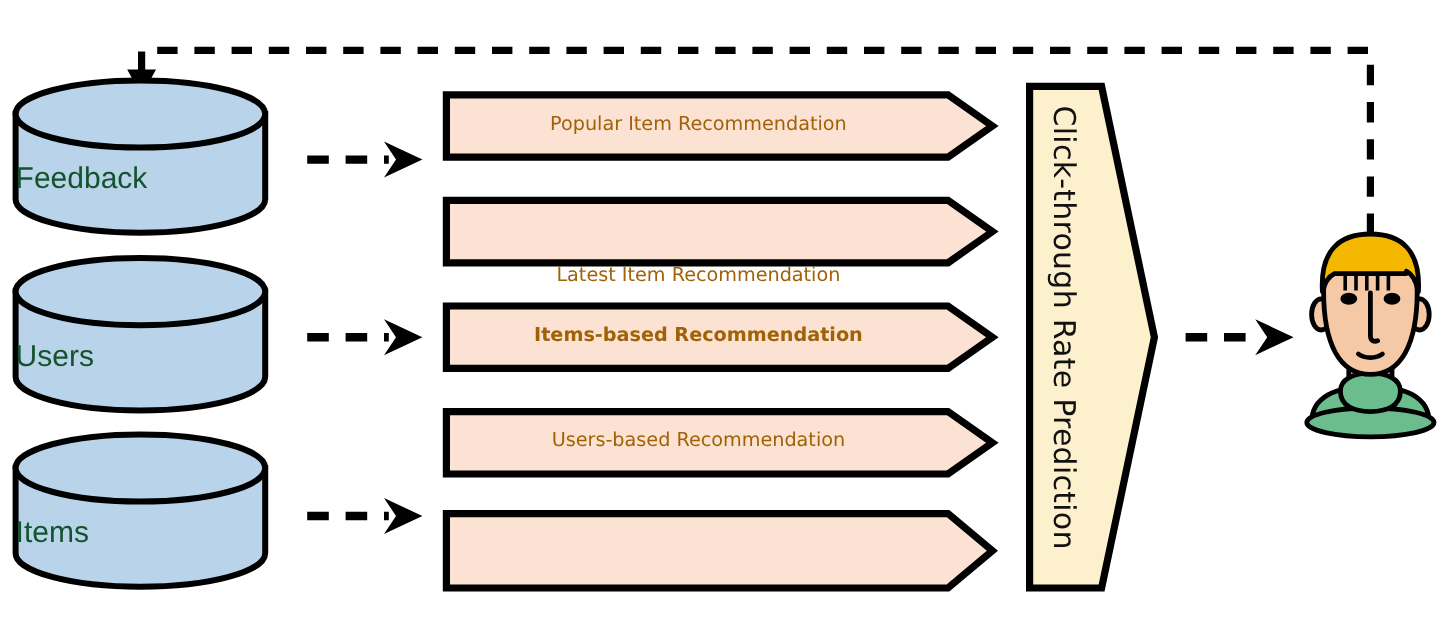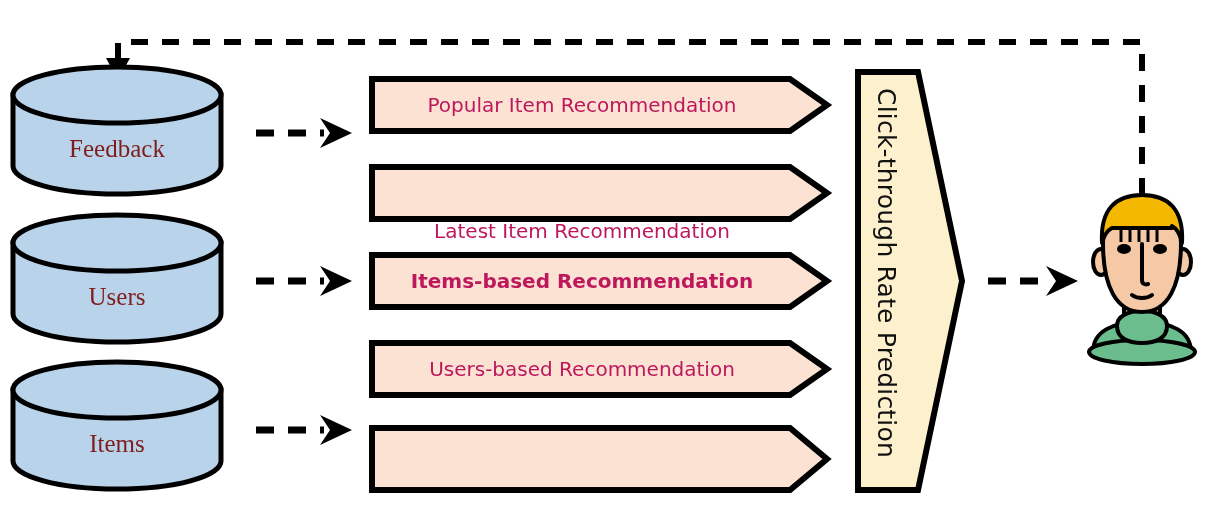--- a/index.html
+++ b/index.html
@@ -19,32 +19,31 @@
   }
   #canvas svg.layer {
     position: absolute;
     left: 0;
     top: 0;
     width: 1209px;
     height: 529px;
   }
   .db-label {
     position: absolute;
-    text-align: center;
     font-size: 25px;
-    color: #7f1d1d;
-    font-family: Liberation Serif, serif;
+    color: #14532d;
+    font-family: Liberation Sans, sans-serif;
     white-space: nowrap;
     pointer-events: none;
   }
   .rec-label {
     position: absolute;
     text-align: center;
-    font-size: 20px;
-    color: #be185d;
+    font-size: 16px;
+    color: #a16207;
     line-height: 1.2;
     font-family: "DejaVu Sans", sans-serif;
   }
   .ctr-label {
     position: absolute;
     font-size: 25px;
     color: #111111;
     font-family: "DejaVu Sans", sans-serif;
     white-space: nowrap;
     writing-mode: vertical-rl;

